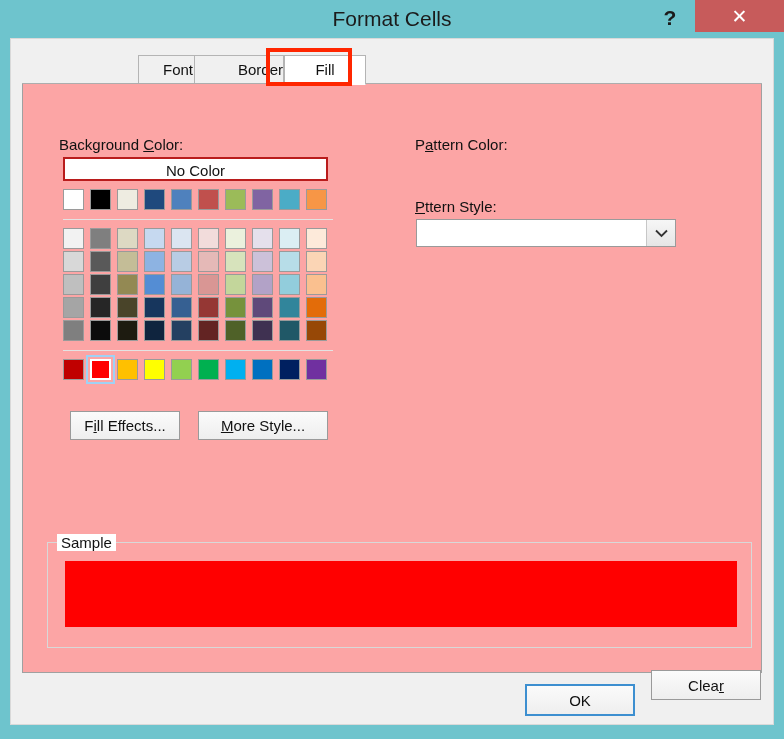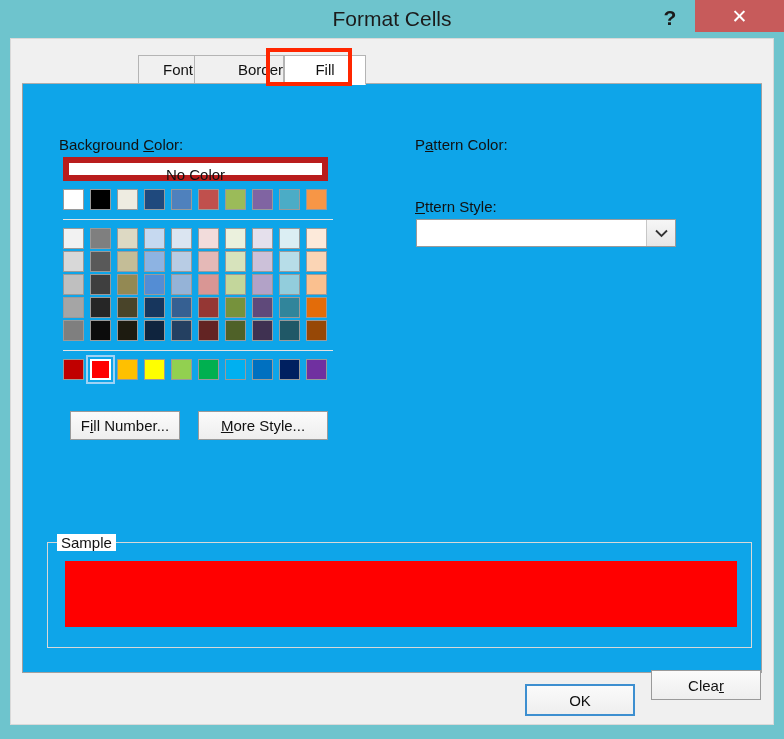--- a/index.html
+++ b/index.html
@@ -108,41 +108,41 @@
     z-index: 30;
     pointer-events: none;
     background: transparent;
   }
 
   
   #content-panel {
     position: absolute;
     left: 11px; top: 45px;
     width: 740px; height: 589px;
-    background: #0ea5e9;
+    background: #fca5a5;
     border: 1px solid #a0a0a0;
     border-top: none;
   }
 
   .field-label {
     position: absolute;
     font-size: 15px;
     color: #111;
     white-space: nowrap;
   }
   .field-label u { text-decoration: underline; }
 
   
   #lbl-bg-color   { left: 36px; top: 52px; }
   #no-color-btn {
     position: absolute;
     left: 40px; top: 73px;
     width: 265px; height: 24px;
     background: #ffffff;
-    border: 6px solid #b91c1c;
+    border: 2px solid #b91c1c;
     font-size: 15px; color: #111;
     text-align: center; line-height: 22px;
     cursor: pointer;
     font-family: "Liberation Sans", sans-serif;
   }
 
   #palette {
     position: absolute;
     left: 40px; top: 105px;
     width: 270px;
@@ -358,21 +358,21 @@
             <div class="sw" title="#92d050" style="left: 108px; background: rgb(146, 208, 80);"></div>
             <div class="sw" title="#00b050" style="left: 135px; background: rgb(0, 176, 80);"></div>
             <div class="sw" title="#00b0f0" style="left: 162px; background: rgb(0, 176, 240);"></div>
             <div class="sw" title="#0070c0" style="left: 189px; background: rgb(0, 112, 192);"></div>
             <div class="sw" title="#002060" style="left: 216px; background: rgb(0, 32, 96);"></div>
             <div class="sw" title="#7030a0" style="left: 243px; background: rgb(112, 48, 160);"></div>
           </div>
         </div>
 
       <button class="plainbtn" id="btn-fill-effects">
-        <span>F</span><u>i</u><span>ll Number...</span>
+        <span>F</span><u>i</u><span>ll Effects...</span>
       </button>
       <button class="plainbtn" id="btn-more-colors">
         <span></span><u>M</u><span>ore Style...</span>
       </button>
 
       <div class="field-label" id="lbl-pattern-color">
         <span>P</span><u>a</u><span>ttern Color:</span>
       </div>
 
       <div class="field-label" id="lbl-pattern-style">

